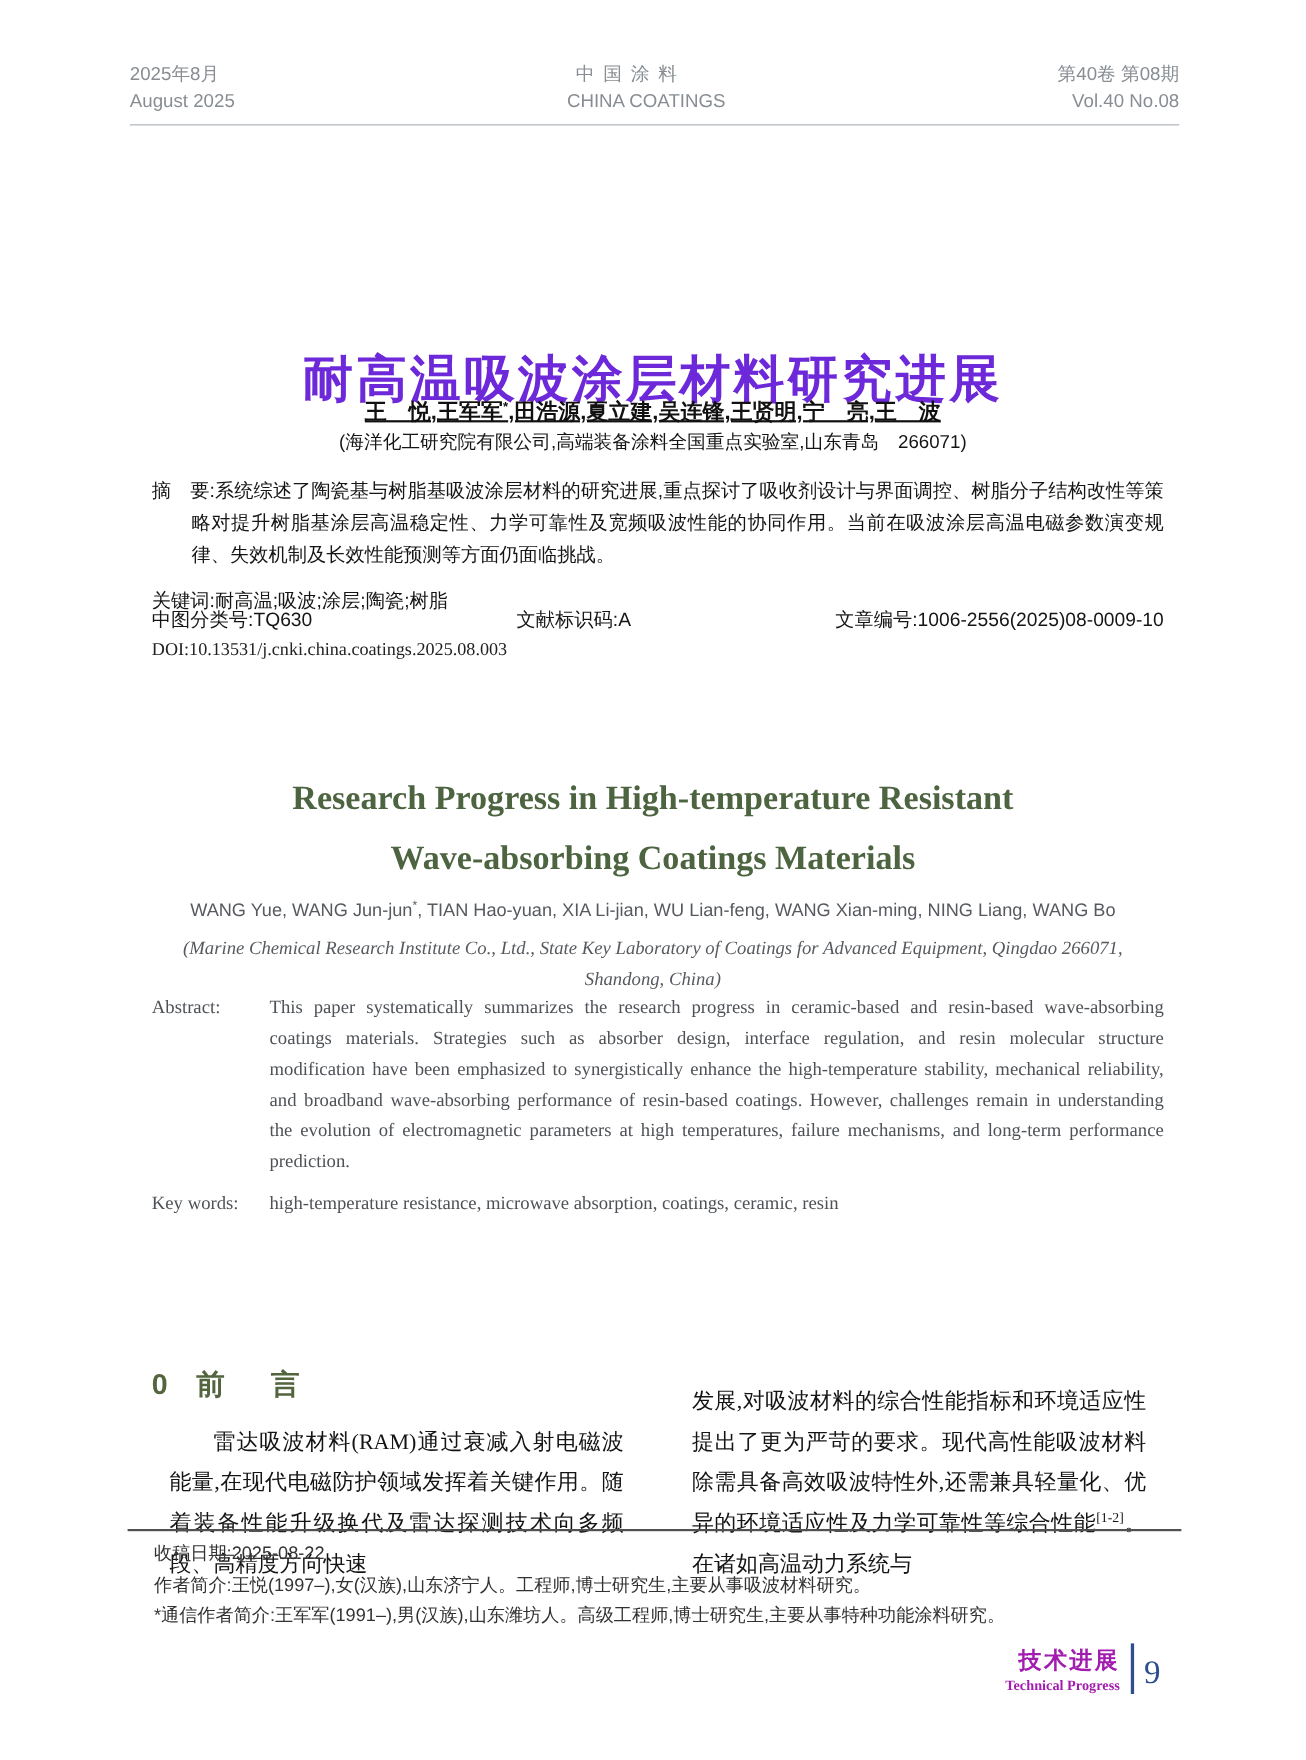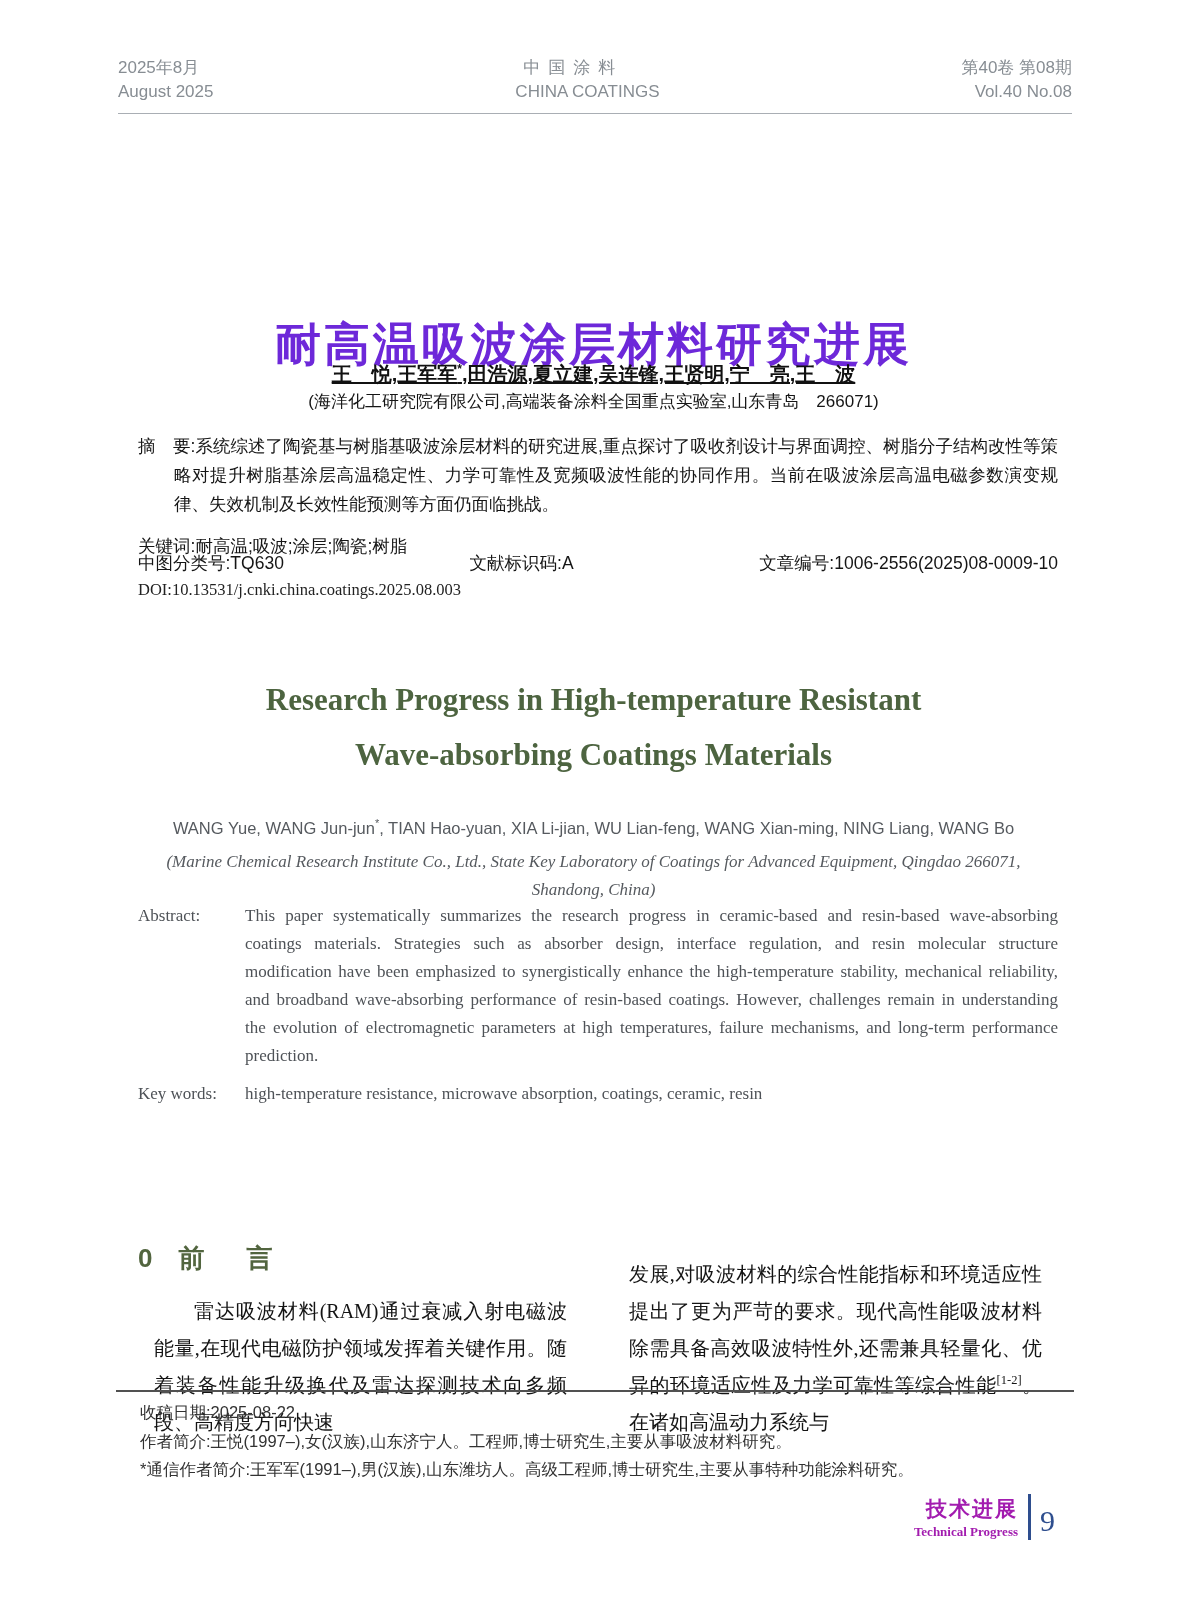--- a/index.html
+++ b/index.html
@@ -62,21 +62,21 @@
     display: flex; justify-content: space-between;
     font-size: 17.5px; color: #151515;
   }
   .doi-line {
     position: absolute; top: 580px; left: 138px;
     font-family: "Liberation Serif", serif; font-size: 16.5px; color: #222222;
   }
 
   
   .title-en {
-    position: absolute; top: 672px; left: 0; width: 100%;
+    position: absolute; top: 697px; left: 0; width: 100%;
     text-align: center;
     font-family: "Liberation Serif", serif;
     font-size: 31px; font-weight: bold; line-height: 55px;
     color: #4d6440;
   }
   .authors-en {
     position: absolute; top: 817px; left: 0; width: 100%;
     text-align: center; font-size: 16.5px; color: #565a5f;
   }
   .authors-en sup { font-size: 11px; }

